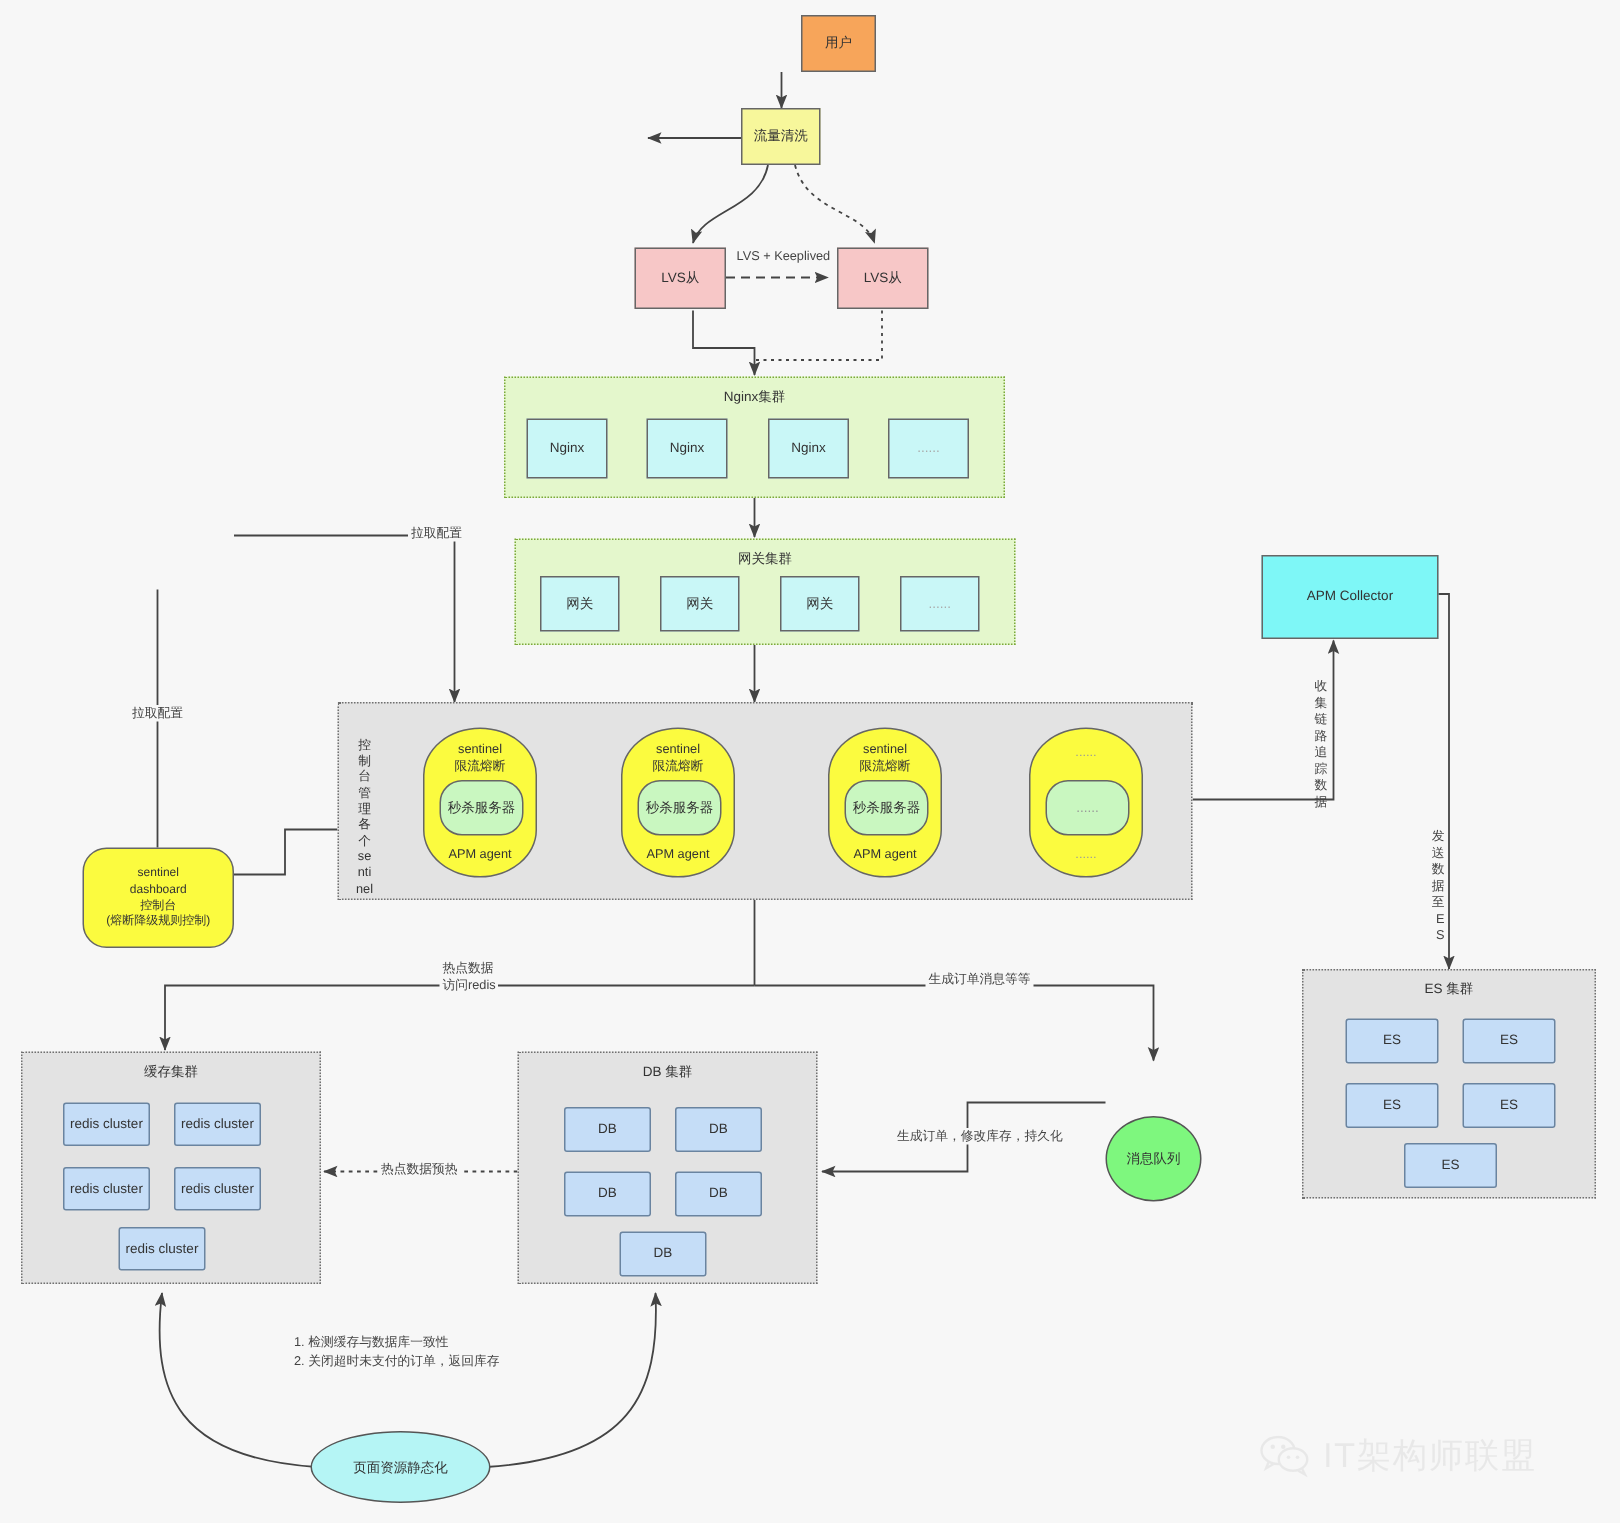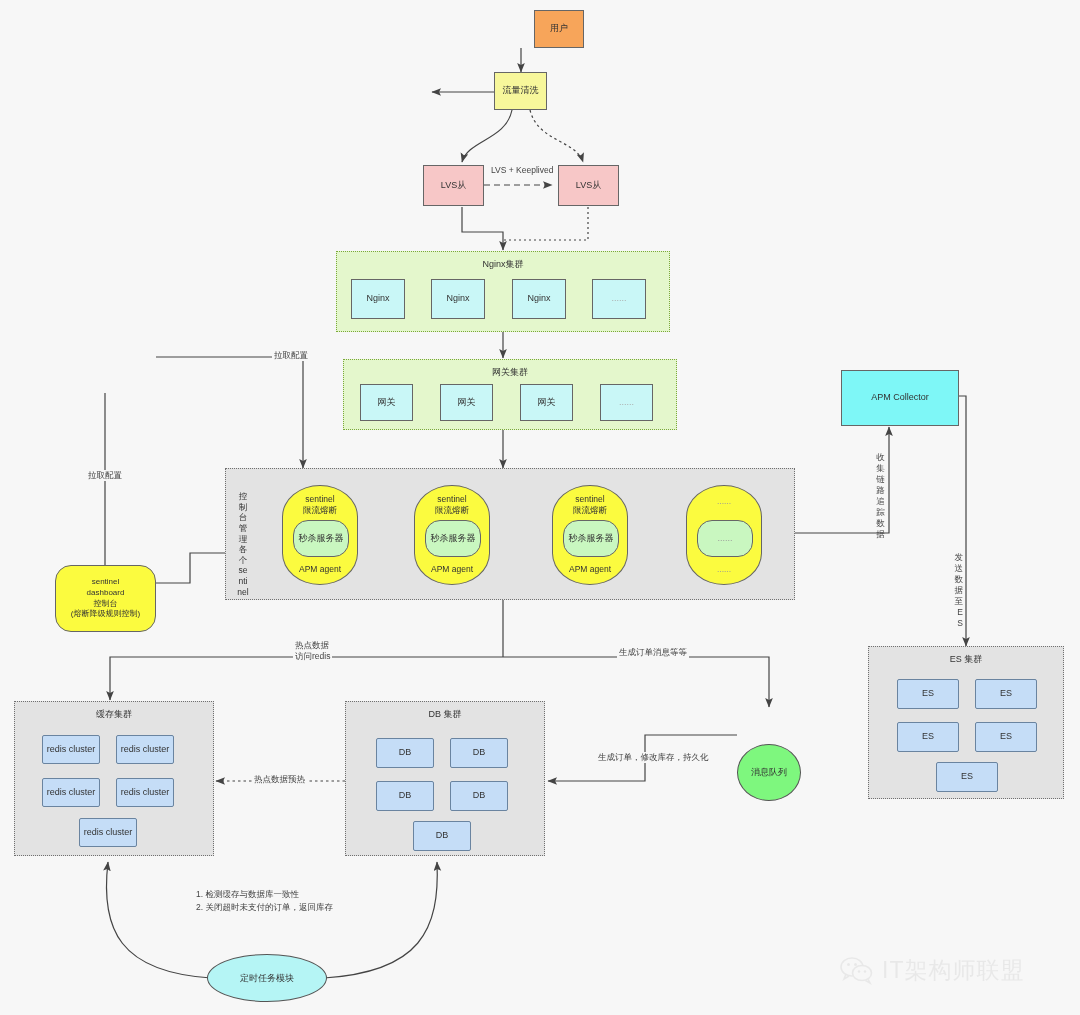--- a/index.html
+++ b/index.html
@@ -310,21 +310,21 @@
     <div class="node n-lightblue" style="left:67px;top:119px;width:58px;height:30px;">
       <span>DB</span>
     </div>
   </div>
 
   <div class="ell ell-green" style="left:737px;top:744px;width:64px;height:57px;text-align:center;">
     <span>消息队列</span>
   </div>
 
   <div class="ell ell-cyan" style="left:207px;top:954px;width:120px;height:48px;">
-    <span>定时任务模块</span>
+    <span>页面资源静态化</span>
   </div>
   <div class="note" style="left:196px;top:888px;">1. 检测缓存与数据库一致性
 2. 关闭超时未支付的订单，返回库存</div>
 
   <div class="watermark" style="left:840px;top:955px;">
     <svg width="34" height="28" viewBox="0 0 34 28">
       <ellipse cx="12" cy="10" rx="11" ry="9" fill="none" stroke="#c9c9c9" stroke-width="1.6"></ellipse>
       <path d="M6,17 L4,22 L9,19" fill="none" stroke="#c9c9c9" stroke-width="1.6"></path>
       <circle cx="8.5" cy="7.5" r="1.5" fill="#c9c9c9"></circle>
       <circle cx="15.5" cy="7.5" r="1.5" fill="#c9c9c9"></circle>

